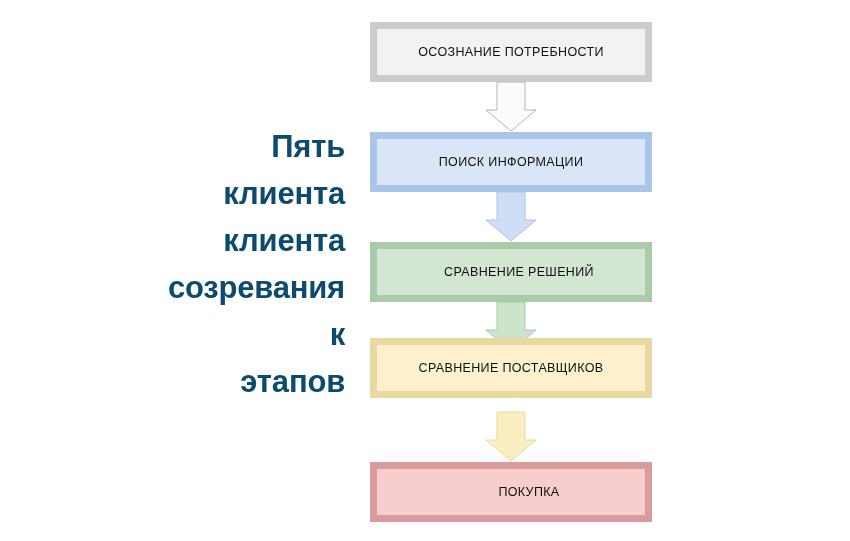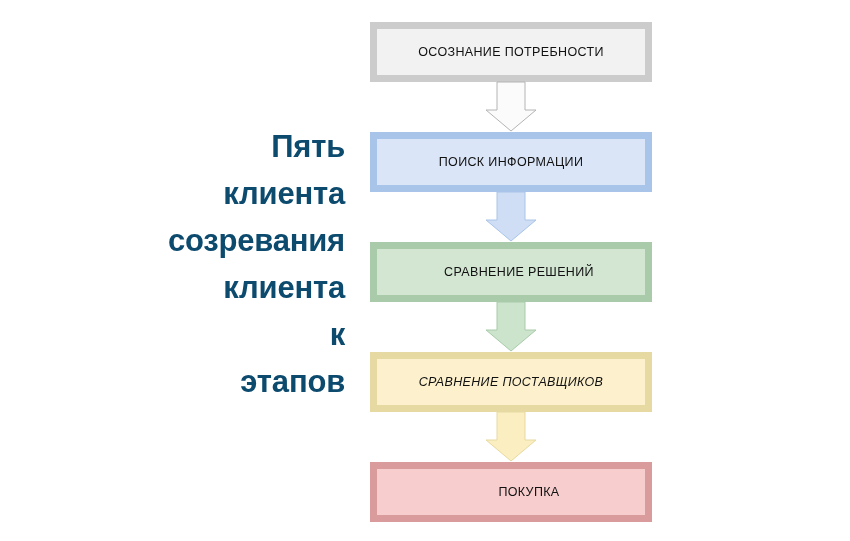--- a/index.html
+++ b/index.html
@@ -68,21 +68,21 @@
     color: #111111;
     letter-spacing: 0.35px;
     text-transform: uppercase;
     white-space: nowrap;
     line-height: 1;
   }
 
   .node.n0 { top: 0px;   }
   .node.n1 { top: 110px; }
   .node.n2 { top: 220px; }
-  .node.n3 { top: 330px; font-style: italic; }
+  .node.n3 { top: 316px; }
   .node.n4 { top: 440px; }
 
   
   .theme-grey   { background: #f2f2f2; border-color: #cccccc; }
   .theme-blue   { background: #dae5f7; border-color: #a8c4e8; }
   .theme-green  { background: #d2e6d2; border-color: #a9cbaa; padding-left: 16px; }
   .theme-yellow { background: #fdf1cd; border-color: #e6d9a2; }
   .theme-pink   { background: #f7cdcd; border-color: #d99b9b; padding-left: 36px; }
 
   
@@ -104,22 +104,22 @@
   }
 </style>
 </head>
 <body>
 
 <div id="canvas">
 
   <div id="heading">
     <span class="hline">Пять</span>
     <span class="hline">клиента</span>
+    <span class="hline">клиента</span>
     <span class="hline">созревания</span>
-    <span class="hline">клиента</span>
     <span class="hline">к</span>
     <span class="hline">этапов</span>
   </div>
 
   <div id="flow">
 
     <div class="node n0 theme-grey">
       <span class="node-label">ОСОЗНАНИЕ ПОТРЕБНОСТИ</span>
     </div>
 

